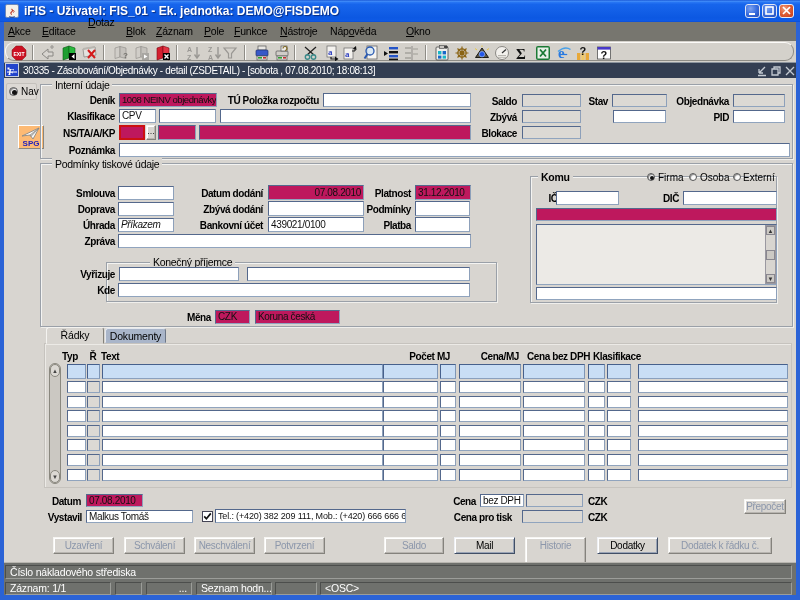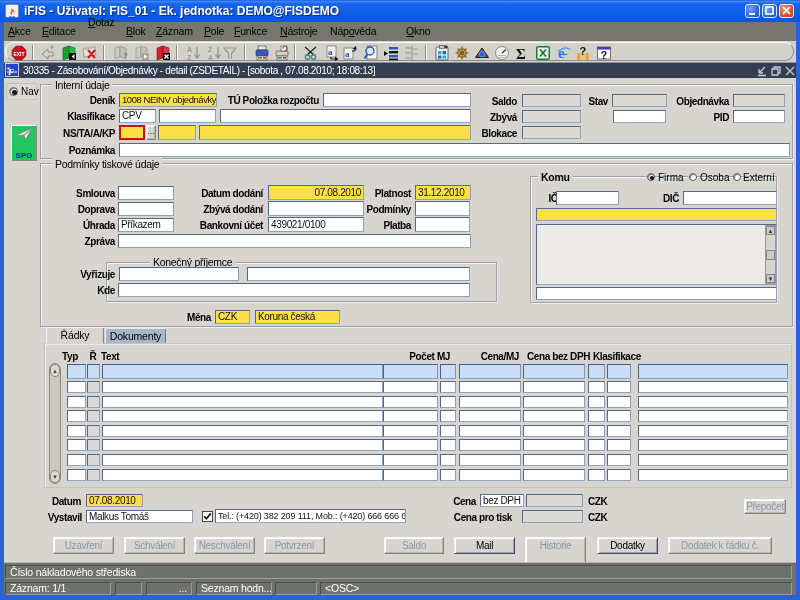--- a/index.html
+++ b/index.html
@@ -1,20 +1,20 @@
 <!DOCTYPE html>
 <html><head><meta charset="utf-8">
 <style>
 *{margin:0;padding:0;box-sizing:border-box}
 html,body{width:800px;height:600px;overflow:hidden;font-family:"Liberation Sans",sans-serif}
 #win{position:relative;width:800px;height:600px;background:#d8d5d0}
 .abs{position:absolute}
 .lbl{position:absolute;font-weight:bold;font-size:10px;letter-spacing:-0.4px;color:#000;text-align:right;white-space:nowrap}
 .f{position:absolute;background:#fff;border:1px solid;border-color:#54688c #8da0ba #90a4be #54688c;font-size:10px;letter-spacing:-0.35px;color:#111;padding:0 2px;white-space:nowrap;overflow:hidden;line-height:12px}
-.pink{background:#fde047}
+.pink{background:#be185d}
 .dis{background:#dcd9d4}
 .blu{background:#c9def5;border-color:#46608c #7e96b6 #8aa0be #46608c}
 .grp{position:absolute;border:1px solid #9aa0a8;box-shadow:inset 1px 1px 0 #f4f4f2, 1px 1px 0 #f0efec}
 .gl{position:absolute;font-size:10.5px;letter-spacing:-0.3px;color:#000;background:#d8d5d0;padding:0 3px;white-space:nowrap}
 .btn{position:absolute;background:#d8d5d0;border:1px solid;border-color:#f6f5f2 #84827c #84827c #f6f5f2;box-shadow:inset -1px -1px 0 #b8b5b0,inset 1px 1px 0 #fff;font-size:10px;letter-spacing:-0.3px;text-align:center;color:#8c97ab}
 .btn.on{color:#000;border-color:#eef0f4 #414f66 #414f66 #eef0f4;box-shadow:inset 1px 1px 0 #fff,inset -1px -1px 0 #9aa4b6}
 .sep{position:absolute;width:2px;height:15px;border-left:1px solid #8e8c86;border-right:1px solid #fbfaf8}
 .ic{position:absolute;width:16px;height:16px}
 .mnu{position:absolute;font-size:10.5px;letter-spacing:-0.2px;color:#000;white-space:nowrap}
 .mnu u{text-decoration:underline}
@@ -230,21 +230,21 @@
       </svg></div>
 <div class="abs" style="left:4px;top:78px;width:792px;height:484px;background:#d8d5d0"></div>
 <div class="abs" style="left:0;top:22px;width:4px;height:573px;background:#2b63d6"></div>
 <div class="abs" style="left:796px;top:22px;width:4px;height:573px;background:#2b63d6"></div>
 <div class="abs" style="left:0;top:595px;width:800px;height:5px;background:#2b63d6"></div>
 <div class="abs" style="left:6px;top:83px;width:31px;height:17px;background:#dcd9d4;border:1px solid #c4c1bc;border-radius:2px"></div>
 <div class="rad" style="left:9px;top:87px">
       <div style="position:absolute;left:2px;top:2px;width:5px;height:5px;border-radius:50%;background:#111"></div>
     </div>
 <div class="rl" style="left:21px;top:86px">Nav</div>
-<div class="abs" style="left:11px;top:125px;width:26px;height:36px;background:#22c55e;border:1px solid;border-color:#fff #88867f #88867f #fff">
+<div class="abs" style="left:18px;top:125px;width:26px;height:24px;background:#fdba74;border:1px solid;border-color:#fff #88867f #88867f #fff">
 <svg width="22" height="14" viewBox="0 0 22 14" style="margin:1px 1px 0">
         <path d="M2 9 L19 1 L13 12 L10 8 Z" fill="#fbfbfa" stroke="#8a8884" stroke-width="0.9"></path>
         <path d="M10 8 L19 1 L11 9.5 Z" fill="#c8c5c0" stroke="#8a8884" stroke-width="0.7"></path>
       </svg>
 <div style="position:absolute;left:0;width:24px;bottom:0;text-align:center;font-size:8px;font-weight:bold;color:#2222bb">SPG</div></div>
 <div class="grp" style="left:40px;top:84px;width:753px;height:75px"></div>
 <div class="gl" style="left:52px;top:79px">Interní údaje</div>
 <div class="grp" style="left:40px;top:163px;width:753px;height:164px"></div>
 <div class="gl" style="left:52px;top:158px">Podmínky tiskové údaje</div>
 <div class="grp" style="left:106px;top:262px;width:391px;height:40px"></div>
@@ -285,21 +285,21 @@
 <div class="f pink" style="left:268px;top:185px;width:96px;height:15px;line-height:13px;text-align:right;">07.08.2010</div>
 <div class="lbl" style="left:261px;top:188px;width:150px">Platnost</div>
 <div class="f pink" style="left:415px;top:185px;width:56px;height:15px;line-height:13px;">31.12.2010</div>
 <div class="lbl" style="left:-35px;top:204px;width:150px">Doprava</div>
 <div class="f " style="left:118px;top:202px;width:56px;height:14px;line-height:12px;"></div>
 <div class="lbl" style="left:113px;top:204px;width:150px">Zbývá dodání</div>
 <div class="f " style="left:268px;top:201px;width:96px;height:15px;line-height:13px;"></div>
 <div class="lbl" style="left:261px;top:204px;width:150px">Podmínky</div>
 <div class="f " style="left:415px;top:201px;width:55px;height:15px;line-height:13px;"></div>
 <div class="lbl" style="left:-35px;top:220px;width:150px">Úhrada</div>
-<div class="f " style="left:118px;top:218px;width:56px;height:14px;line-height:12px;">Příkazem</div>
+<div class="f " style="left:118px;top:218px;width:56px;height:14px;line-height:12px;font-style:italic;">Příkazem</div>
 <div class="lbl" style="left:113px;top:220px;width:150px">Bankovní účet</div>
 <div class="f " style="left:268px;top:217px;width:96px;height:15px;line-height:13px;">439021/0100</div>
 <div class="lbl" style="left:261px;top:220px;width:150px">Platba</div>
 <div class="f " style="left:415px;top:217px;width:55px;height:15px;line-height:13px;"></div>
 <div class="lbl" style="left:-35px;top:236px;width:150px">Zpráva</div>
 <div class="f " style="left:118px;top:234px;width:353px;height:14px;line-height:12px;"></div>
 <div class="lbl" style="left:-35px;top:269px;width:150px">Vyřizuje</div>
 <div class="f " style="left:119px;top:267px;width:120px;height:14px;line-height:12px;"></div>
 <div class="f " style="left:247px;top:267px;width:223px;height:14px;line-height:12px;"></div>
 <div class="lbl" style="left:-35px;top:285px;width:150px">Kde</div>

